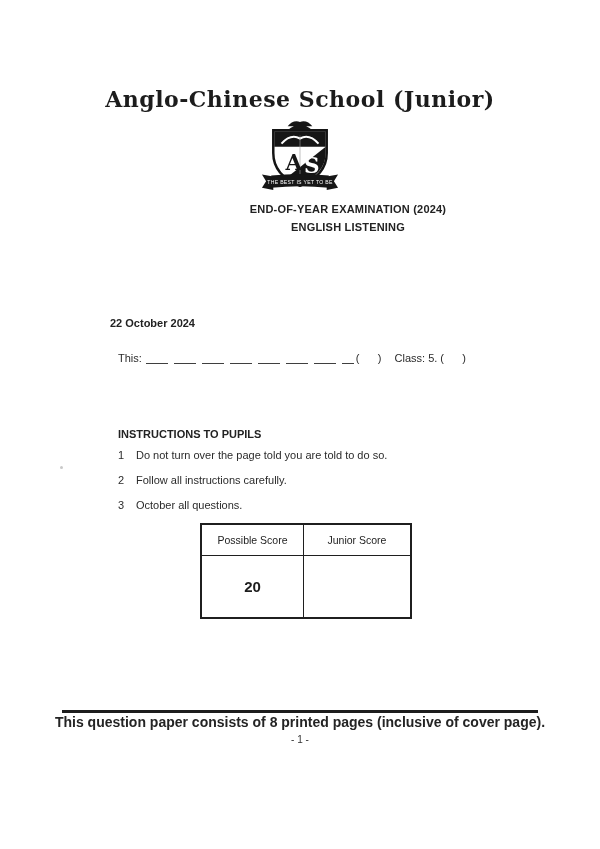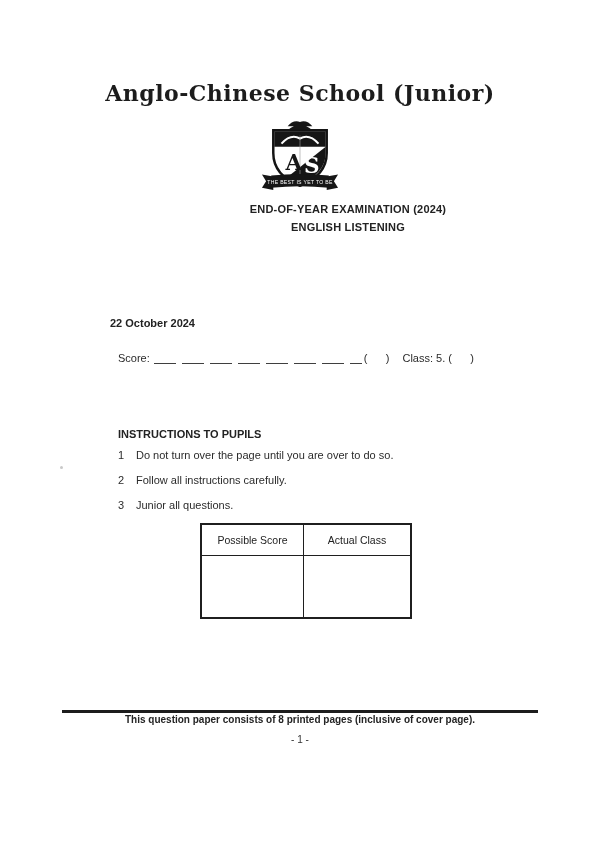--- a/index.html
+++ b/index.html
@@ -10,21 +10,21 @@
     color: #262626;
     position: relative;
     overflow: hidden;
   }
   .page {
     position: relative;
     width: 600px; height: 849px;
     background: #ffffff;
   }
   .school-title {
-    position: absolute; top: 80px; left: 0; width: 100%;
+    position: absolute; top: 86px; left: 0; width: 100%;
     text-align: center;
     font-family: "DejaVu Serif", serif;
     font-weight: bold;
     font-size: 22px;
     letter-spacing: 0.5px;
     color: #1c1c1c;
   }
   .crest-wrap {
     position: absolute; top: 120px; left: 260px;
     width: 80px; height: 74px;
@@ -86,21 +86,21 @@
   .score-table .cell:nth-child(2n) { border-right: none; }
   .score-table .cell:nth-child(n+3) { border-bottom: none; }
   .score-table .head { font-weight: normal; font-size: 10.5px; color: #222222; }
   .score-table .value { font-weight: bold; font-size: 15px; color: #1d1d1d; }
   .footer-rule {
     position: absolute; left: 62px; top: 710px;
     width: 476px; height: 2.5px; background: #1d1d1d;
   }
   .footer-note {
     position: absolute; top: 714px; left: 0; width: 100%;
-    text-align: center; font-weight: bold; font-size: 10px; color: #242424;
+    text-align: center; font-weight: bold; font-size: 14px; color: #242424;
   }
   .page-number {
     position: absolute; top: 734px; left: 0; width: 100%;
     text-align: center; font-size: 10px; color: #333333;
   }
 </style>
 </head>
 <body>
 
 <div class="page">
@@ -132,42 +132,43 @@
     </svg>
   </div>
 
   <div class="exam-block">
     <div>END-OF-YEAR EXAMINATION (2024)</div>
     <div>ENGLISH LISTENING</div>
   </div>
 
   <div class="date-line">22 October 2024</div>
 
-  <div class="name-row"><span>Score:</span><span class="name-underline"></span><span>(      )</span><span class="class-part">Class: 5. (      )</span></div>
+  <div class="name-row"><span>This:</span><span class="name-underline"></span><span>(      )</span><span class="class-part">Class: 5. (      )</span></div>
 
   <div class="instr-heading">INSTRUCTIONS TO PUPILS</div>
 
   <div class="instr-item" style="top:449px">
     <span class="num">1</span>
-    <span>Do not turn over the page until you are over to do so.</span>
+    <span>Do not turn over the page told you are told to do so.</span>
   </div>
   <div class="instr-item" style="top:474px">
     <span class="num">2</span>
     <span>Follow all instructions carefully.</span>
   </div>
   <div class="instr-item" style="top:499px">
     <span class="num">3</span>
-    <span>Junior all questions.</span>
+    <span>October all questions.</span>
   </div>
 
   <div class="artifact-dot"></div>
 
   <div class="score-table">
     <div class="cell head">Possible Score</div>
-    <div class="cell head">Actual Class</div>
+    <div class="cell head">Junior Score</div>
+    <div class="cell value">20</div>
     <div class="cell value"></div>
   </div>
 
   <div class="footer-rule"></div>
   <div class="footer-note">This question paper consists of 8 printed pages (inclusive of cover page).</div>
   <div class="page-number">- 1 -</div>
 
 </div>
 
 </body></html>

